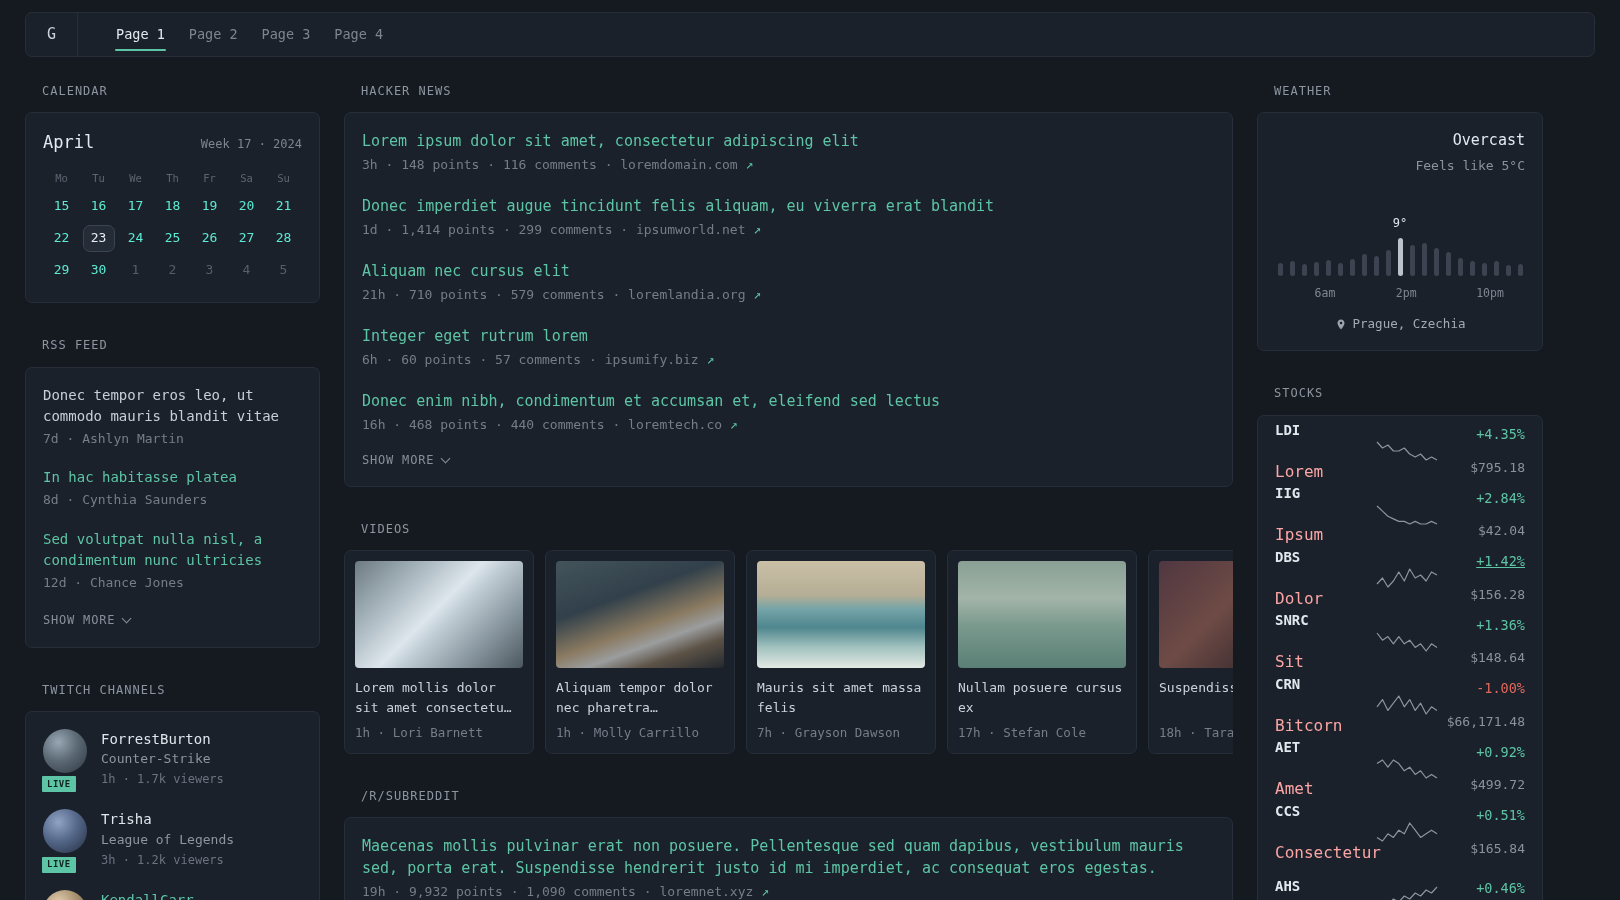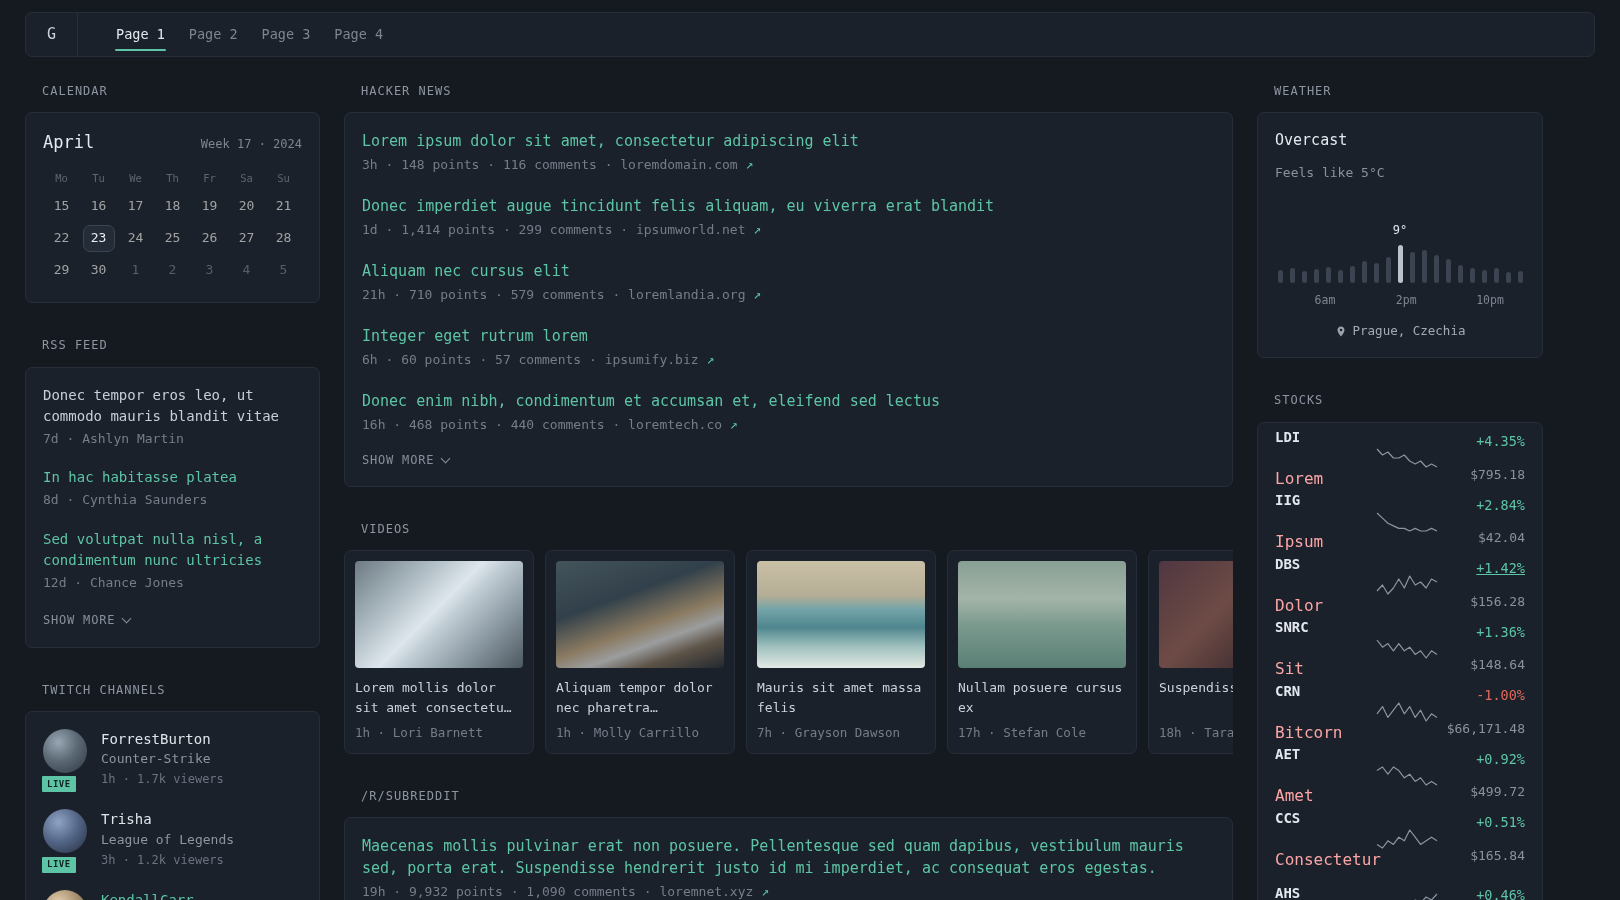--- a/index.html
+++ b/index.html
@@ -54,21 +54,21 @@
 
   
   .cal-head{display:flex; justify-content:space-between; align-items:baseline}
   .cal-month{font-size:17px; color:#e5eaf0}
   .cal-week{font-size:12px; color:#7d8590}
   .cal-weekdays{display:grid; grid-template-columns:repeat(7,1fr); margin:16px 0 6px}
   .cal-weekdays span{text-align:center; font-size:10.5px; color:#5d6571}
   .cal-grid{display:grid; grid-template-columns:repeat(7,1fr); row-gap:3px}
   .cal-cell{display:flex; align-items:center; justify-content:center; height:29px}
   .cal-num{
-    font-size:13px; color:#a3a3a3; min-width:32px; height:27px;
+    font-size:13px; color:#5eead4; min-width:32px; height:27px;
     display:flex; align-items:center; justify-content:center; border-radius:7px;
   }
   .cal-num.today{background:#242c37; border:1px solid #3b4552; color:#e9edf2}
   .cal-num.faded{color:var(--faint)}
 
   
   .rss-item{margin-bottom:19px}
   .rss-title{display:block; font-size:14px; line-height:21px; color:#c9cfd7}
   .rss-item .meta{margin-top:3px}
   .show-more{
@@ -105,23 +105,23 @@
   .video-row{display:flex; gap:11px; overflow:hidden}
   .video-card{
     flex:0 0 190px; background:var(--card); border:1px solid var(--border);
     border-radius:7px; padding:10px; cursor:pointer;
   }
   .thumb{width:100%; height:107px; border-radius:4px; background:#39424e}
   .video-title{font-size:13px; line-height:20px; color:#ccd2da; margin-top:10px; min-height:40px}
   .video-meta{font-size:12.5px; color:#757d89; margin-top:6px}
 
   
-  .weather-card{text-align:left}
+  .weather-card{text-align:right}
   .w-cond{font-size:15px; color:#e4e9ef}
-  .w-feels{font-size:13px; color:#8a929e; margin-top:12px}
+  .w-feels{font-size:13px; color:#8a929e; margin-top:5px}
   .w-chart{display:flex; align-items:flex-end; justify-content:center; gap:7px; height:80px; margin-top:20px}
   .wbar{width:5px; background:#3b4450; border-radius:3px; position:relative}
   .wbar.current{background:#b9c2cd}
   .wbar-label{
     position:absolute; bottom:calc(100% + 6px); left:50%; transform:translateX(-50%);
     font-size:12px; color:#e2e7ed; white-space:nowrap;
   }
   .w-times{position:relative; height:15px; margin-top:9px; font-size:11.5px; color:#7e8692}
   .w-times span{position:absolute; transform:translateX(-50%)}
   .w-time-0{left:20%} .w-time-1{left:52.5%} .w-time-2{left:86%}

